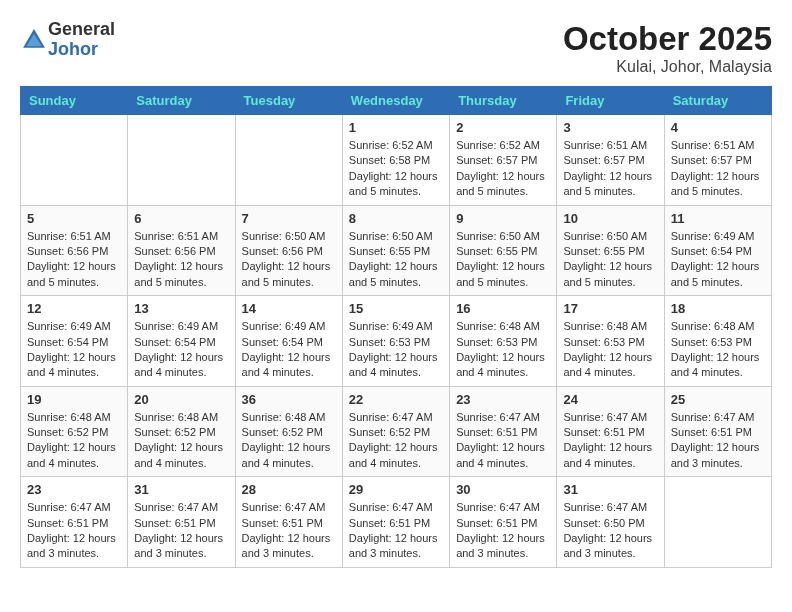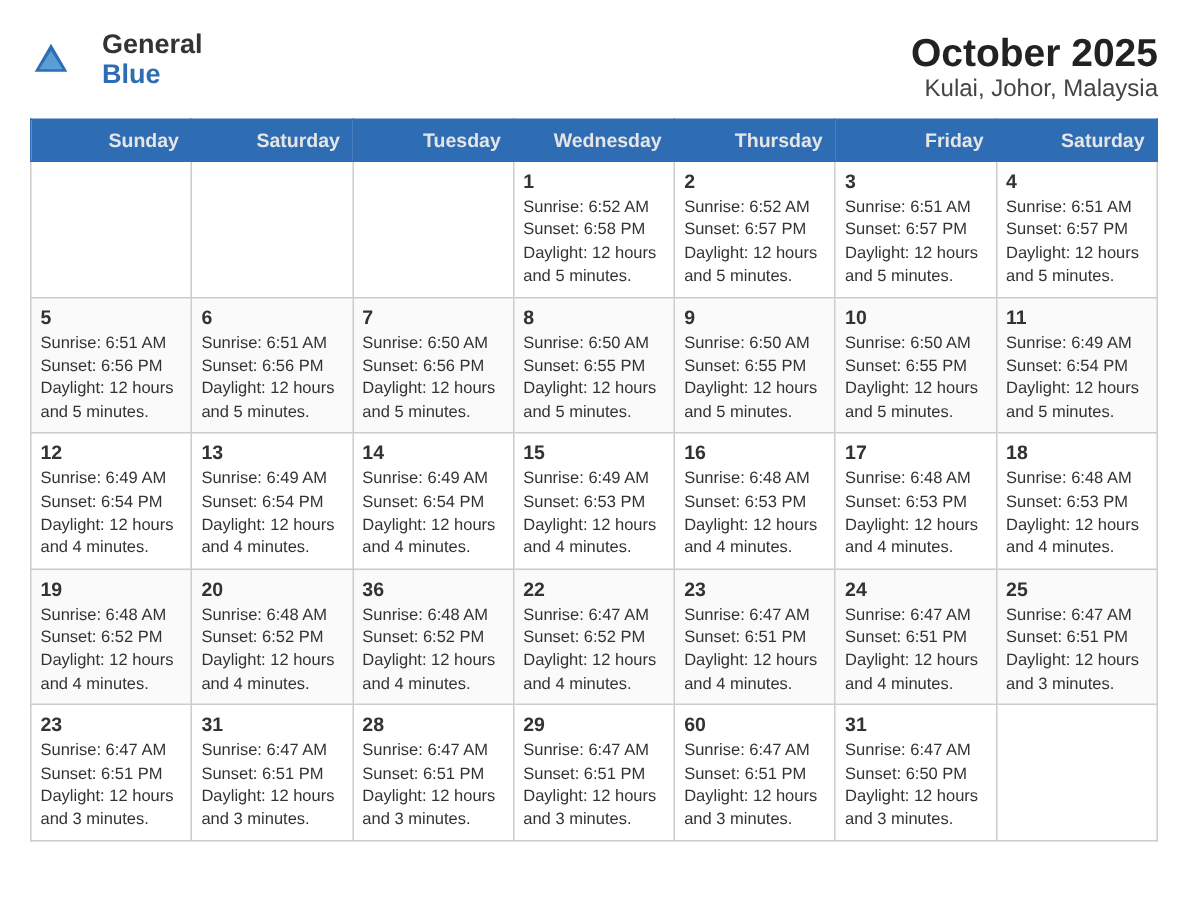--- a/index.html
+++ b/index.html
@@ -12,56 +12,56 @@
     }
     .header-area {
       display: flex;
       justify-content: space-between;
       align-items: flex-start;
       margin-bottom: 10px;
     }
     .logo {
       display: flex;
       align-items: center;
-      gap: 20px;
+      gap: 0;
     }
     .logo-text {
       font-size: 18px;
       font-weight: bold;
       line-height: 1.1;
     }
     .logo-general { color: #333; }
     .logo-blue { color: #2e6db4; }
     .logo-icon {
       width: 28px;
       height: 28px;
     }
     .title-area {
       text-align: right;
     }
     .month-title {
-      font-size: 26px;
+      font-size: 33px;
       font-weight: bold;
       color: #222;
       text-align: center;
     }
     .location-title {
       font-size: 16px;
       color: #444;
       text-align: right;
     }
     .calendar {
       width: 100%;
       border-collapse: collapse;
       border: 1px solid #ccc;
     }
     .calendar th {
       background: #2e6db4;
-      color: #e5e5e5;
-      text-align: right;
+      color: #5eead4;
+      text-align: left;
       padding: 6px 8px;
       font-size: 13px;
       border: 1px solid #2e6db4;
     }
     .calendar td {
       vertical-align: top;
       border: 1px solid #ccc;
       padding: 5px 6px;
       width: calc(100% / 7);
       min-height: 80px;
@@ -93,21 +93,21 @@
 <body>
 
 <div class="header-area">
   <div class="logo">
     <svg class="logo-icon" viewBox="0 0 36 36" xmlns="http://www.w3.org/2000/svg">
       <polygon points="18,4 32,28 4,28" fill="#2e6db4"></polygon>
       <polygon points="18,10 28,26 8,26" fill="#5a9fd4"></polygon>
     </svg>
     <div class="logo-text">
       <span class="logo-general">General</span><br>
-      <span class="logo-blue">Blue</span>
+      <span class="logo-blue">Johor</span>
     </div>
   </div>
   <div class="title-area">
     <div class="month-title">October 2025</div>
     <div class="location-title">Kulai, Johor, Malaysia</div>
   </div>
 </div>
 
 <table class="calendar">
   <thead>
@@ -302,21 +302,21 @@
 Sunset: 6:51 PM
 Daylight: 12 hours and 3 minutes.</div>
         </td>
         <td>
           <div class="day-number">29</div>
           <div class="cell-text" style="white-space: pre-line;">Sunrise: 6:47 AM
 Sunset: 6:51 PM
 Daylight: 12 hours and 3 minutes.</div>
         </td>
         <td>
-          <div class="day-number">60</div>
+          <div class="day-number">30</div>
           <div class="cell-text" style="white-space: pre-line;">Sunrise: 6:47 AM
 Sunset: 6:51 PM
 Daylight: 12 hours and 3 minutes.</div>
         </td>
         <td>
           <div class="day-number">31</div>
           <div class="cell-text" style="white-space: pre-line;">Sunrise: 6:47 AM
 Sunset: 6:50 PM
 Daylight: 12 hours and 3 minutes.</div>
         </td>

